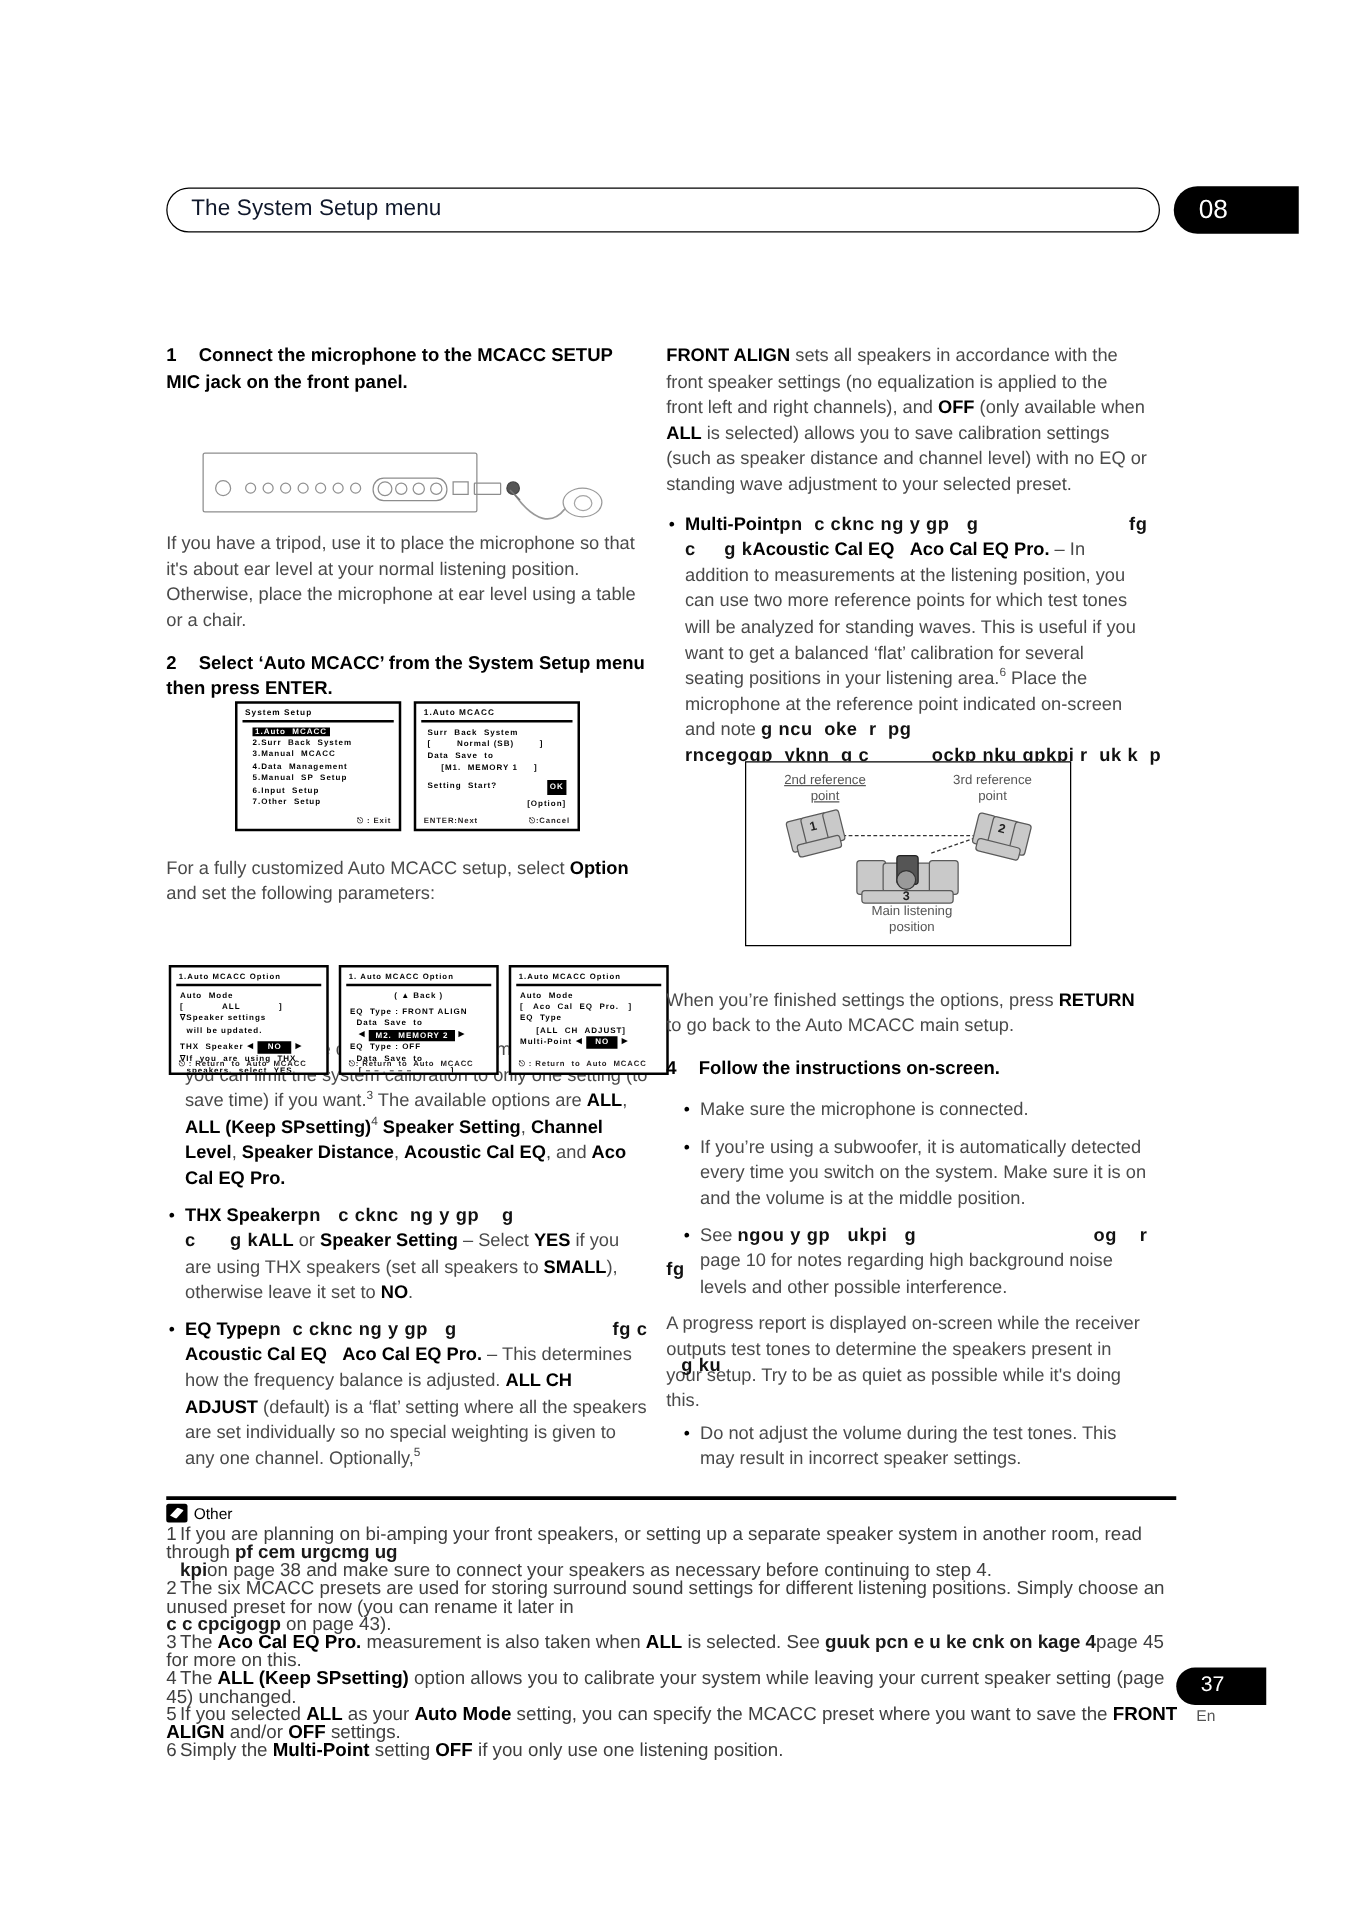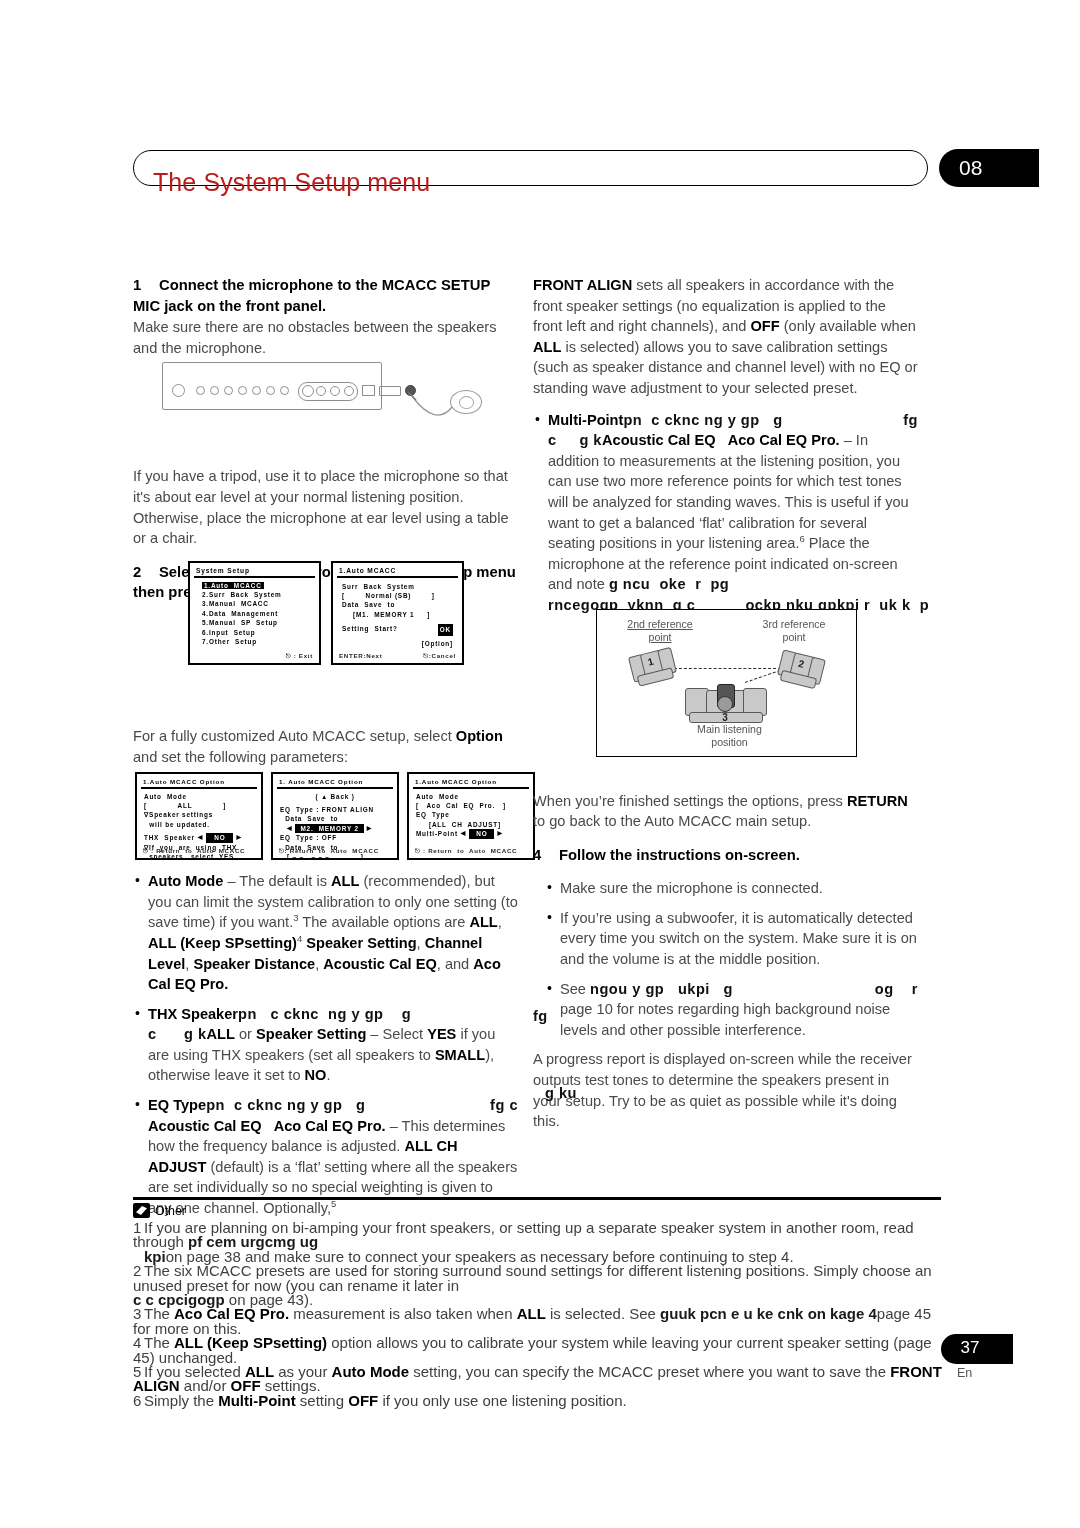--- a/index.html
+++ b/index.html
@@ -11,22 +11,22 @@
   }
   .page{position:absolute;inset:0;}
 
   
   .header{position:absolute;left:133px;top:150px;width:808px;height:36px;}
   .header-pill{
     position:absolute;left:0;top:0;width:795px;height:36px;
     border:1.6px solid #000;border-radius:18px;box-sizing:border-box;background:#fff;
   }
   .header-title{
-    position:absolute;left:20px;top:18px;
-    font-size:25px;letter-spacing:.1px;color:#b91c1c;font-weight:400;
+    position:absolute;left:20px;top:6px;
+    font-size:18px;letter-spacing:.1px;color:#0f172a;font-weight:400;
     font-family:"Liberation Sans", sans-serif;
   }
   .chapter-tab{
     position:absolute;left:806px;top:-1px;width:100px;height:38px;background:#000;
     border-radius:19px 0 0 19px;
   }
   .chapter-num{
     position:absolute;left:20px;top:7px;color:#fff;font-size:21px;font-weight:400;
   }
 
@@ -158,21 +158,20 @@
     <div class="chapter-tab">
       <div class="chapter-num">08</div>
     </div>
   </div>
 
   <div class="col col-left">
 
     <p class="step">
       <span class="num">1</span><span>Connect the microphone to the MCACC SETUP MIC jack on the front panel.</span>
     </p>
-    <p class="body">Make sure there are no obstacles between the speakers and the microphone.</p>
 
     <div style="height:108px"></div>
 
     <p class="body">If you have a tripod, use it to place the microphone so that it's about ear level at your normal listening position. Otherwise, place the microphone at ear level using a table or a chair.</p>
 
     <p class="step sp">
       <span class="num">2</span><span>Select ‘Auto MCACC’ from the System Setup menu then press ENTER.</span>
     </p>
 
     <div style="height:122px"></div>
@@ -341,20 +340,23 @@
       <li>Make sure the microphone is connected.</li>
       <li>If you’re using a subwoofer, it is automatically detected every time you switch on the system. Make sure it is on and the volume is at the middle position.</li>
       <li>
         <span>See</span>
         <span class="glitch">ngou y gp   ukpi   g</span><span class="glitch" style="float:right">og    r</span><br>
         <span>page 10 for notes regarding high background noise levels and other possible interference.</span>
       </li>
     </ul>
 
     <p class="body">A progress report is displayed on-screen while the receiver outputs test tones to determine the speakers present in your setup. Try to be as quiet as possible while it's doing this.</p>
+    <ul class="bullets sub-bullets" style="margin-left:12px;margin-top:5px">
+      <li>Do not adjust the volume during the test tones. This may result in incorrect speaker settings.</li>
+    </ul>
   </div>
 
   <div class="glitch" style="position:absolute;left:533px;top:1008px;font-size:14.6px;">fg</div>
   <div class="glitch" style="position:absolute;left:545px;top:1085px;font-size:14.6px;">g ku</div>
 
   <div class="seat-fig">
     <div class="seat-lbl" style="left:14px;top:8px;width:98px;white-space:pre-line;text-decoration:underline;">2nd reference
 point</div>
     <div class="seat-lbl" style="left:148px;top:8px;width:98px;white-space:pre-line;">3rd reference
 point</div>

